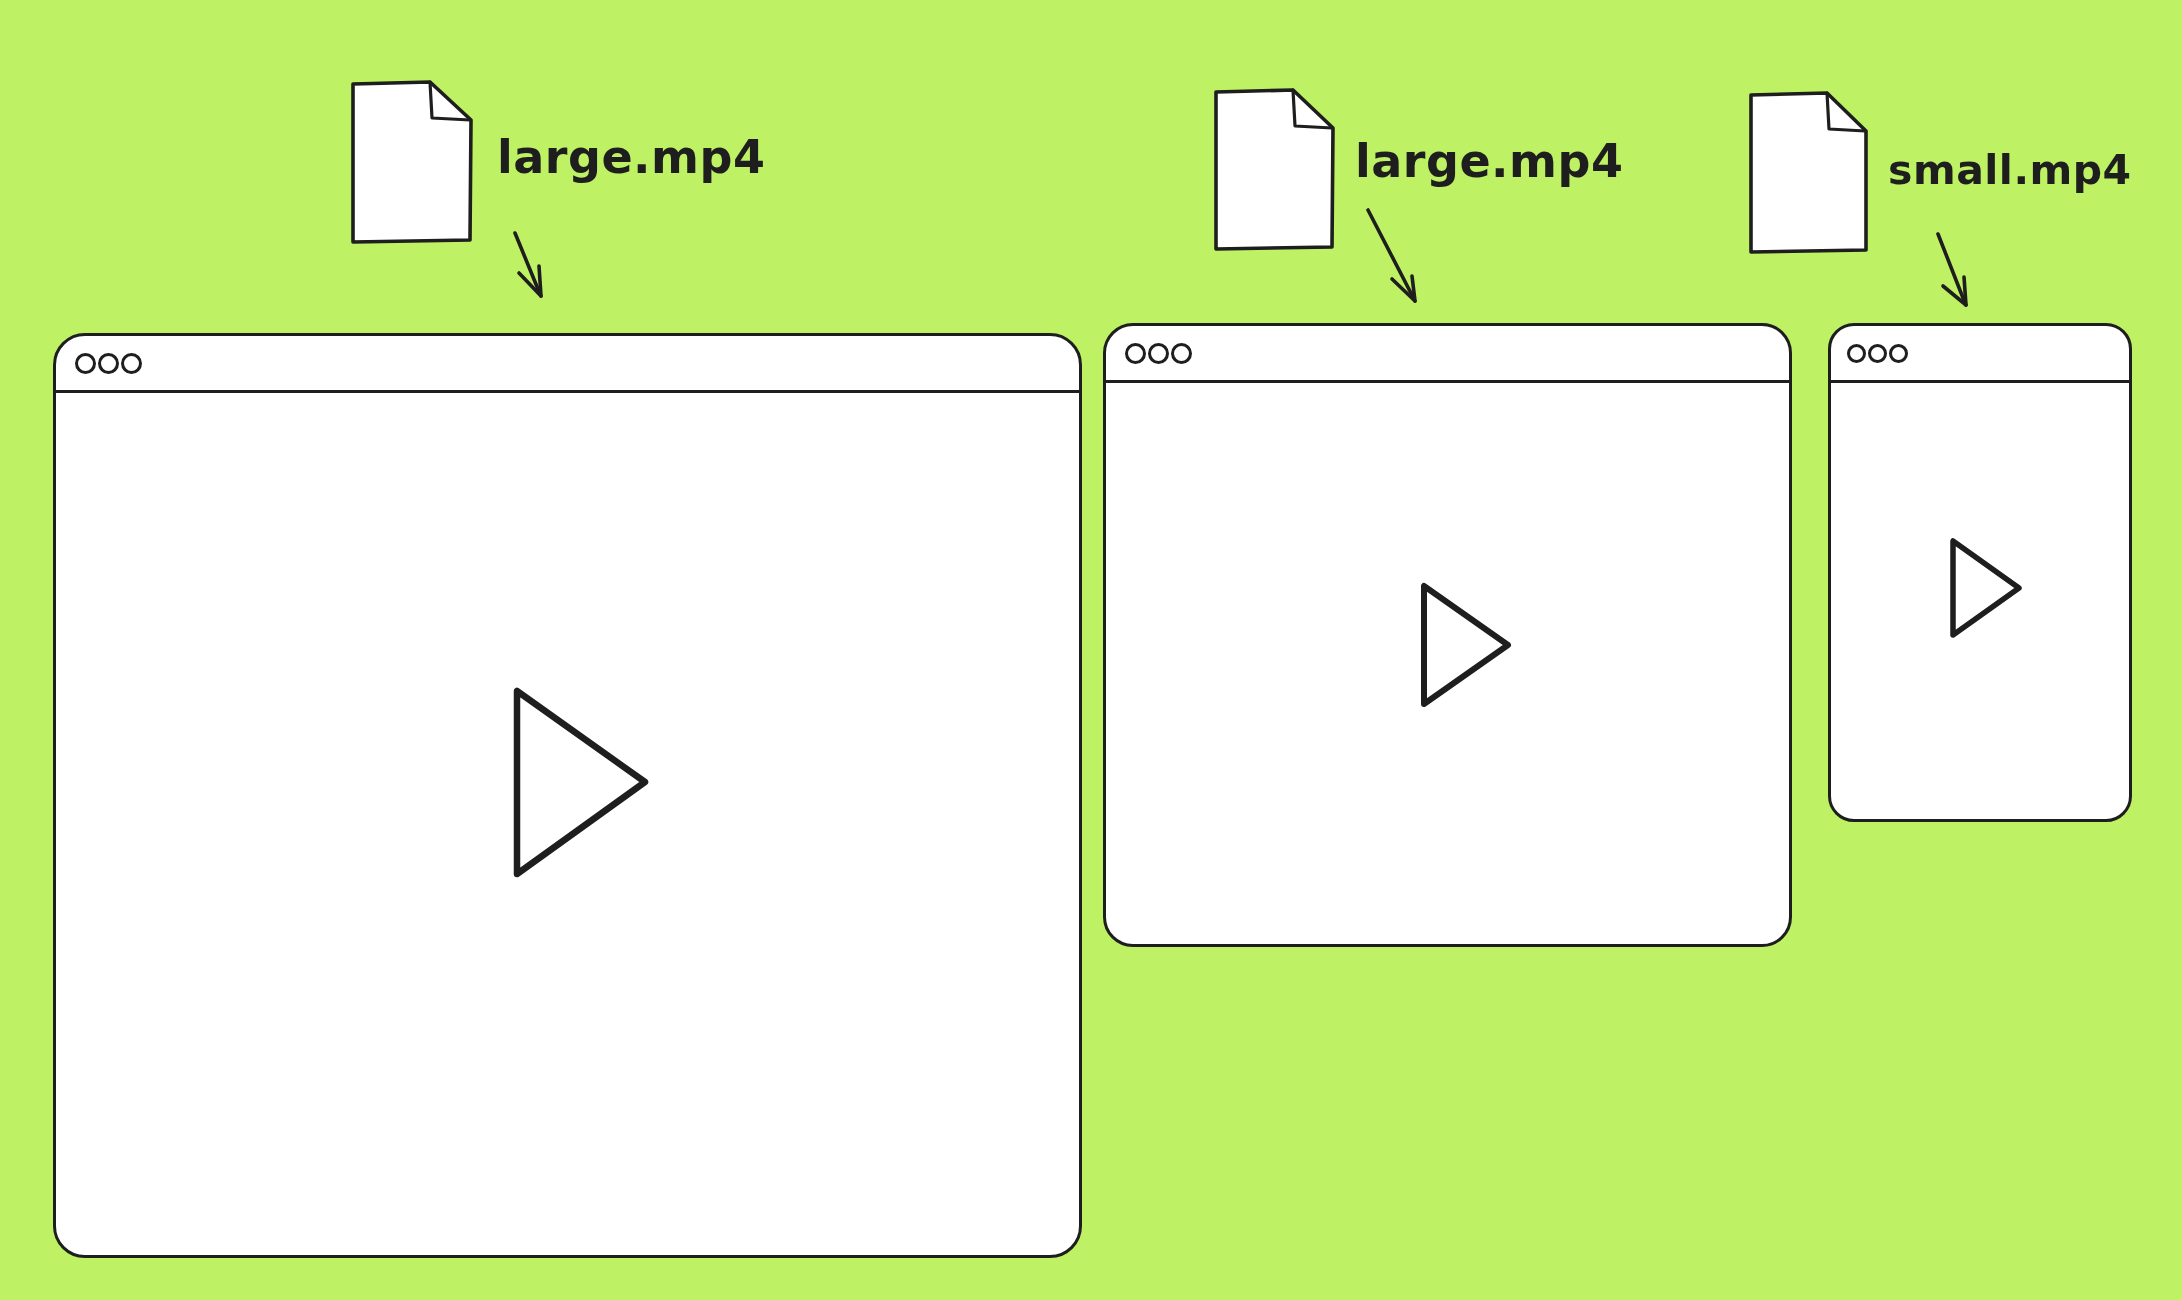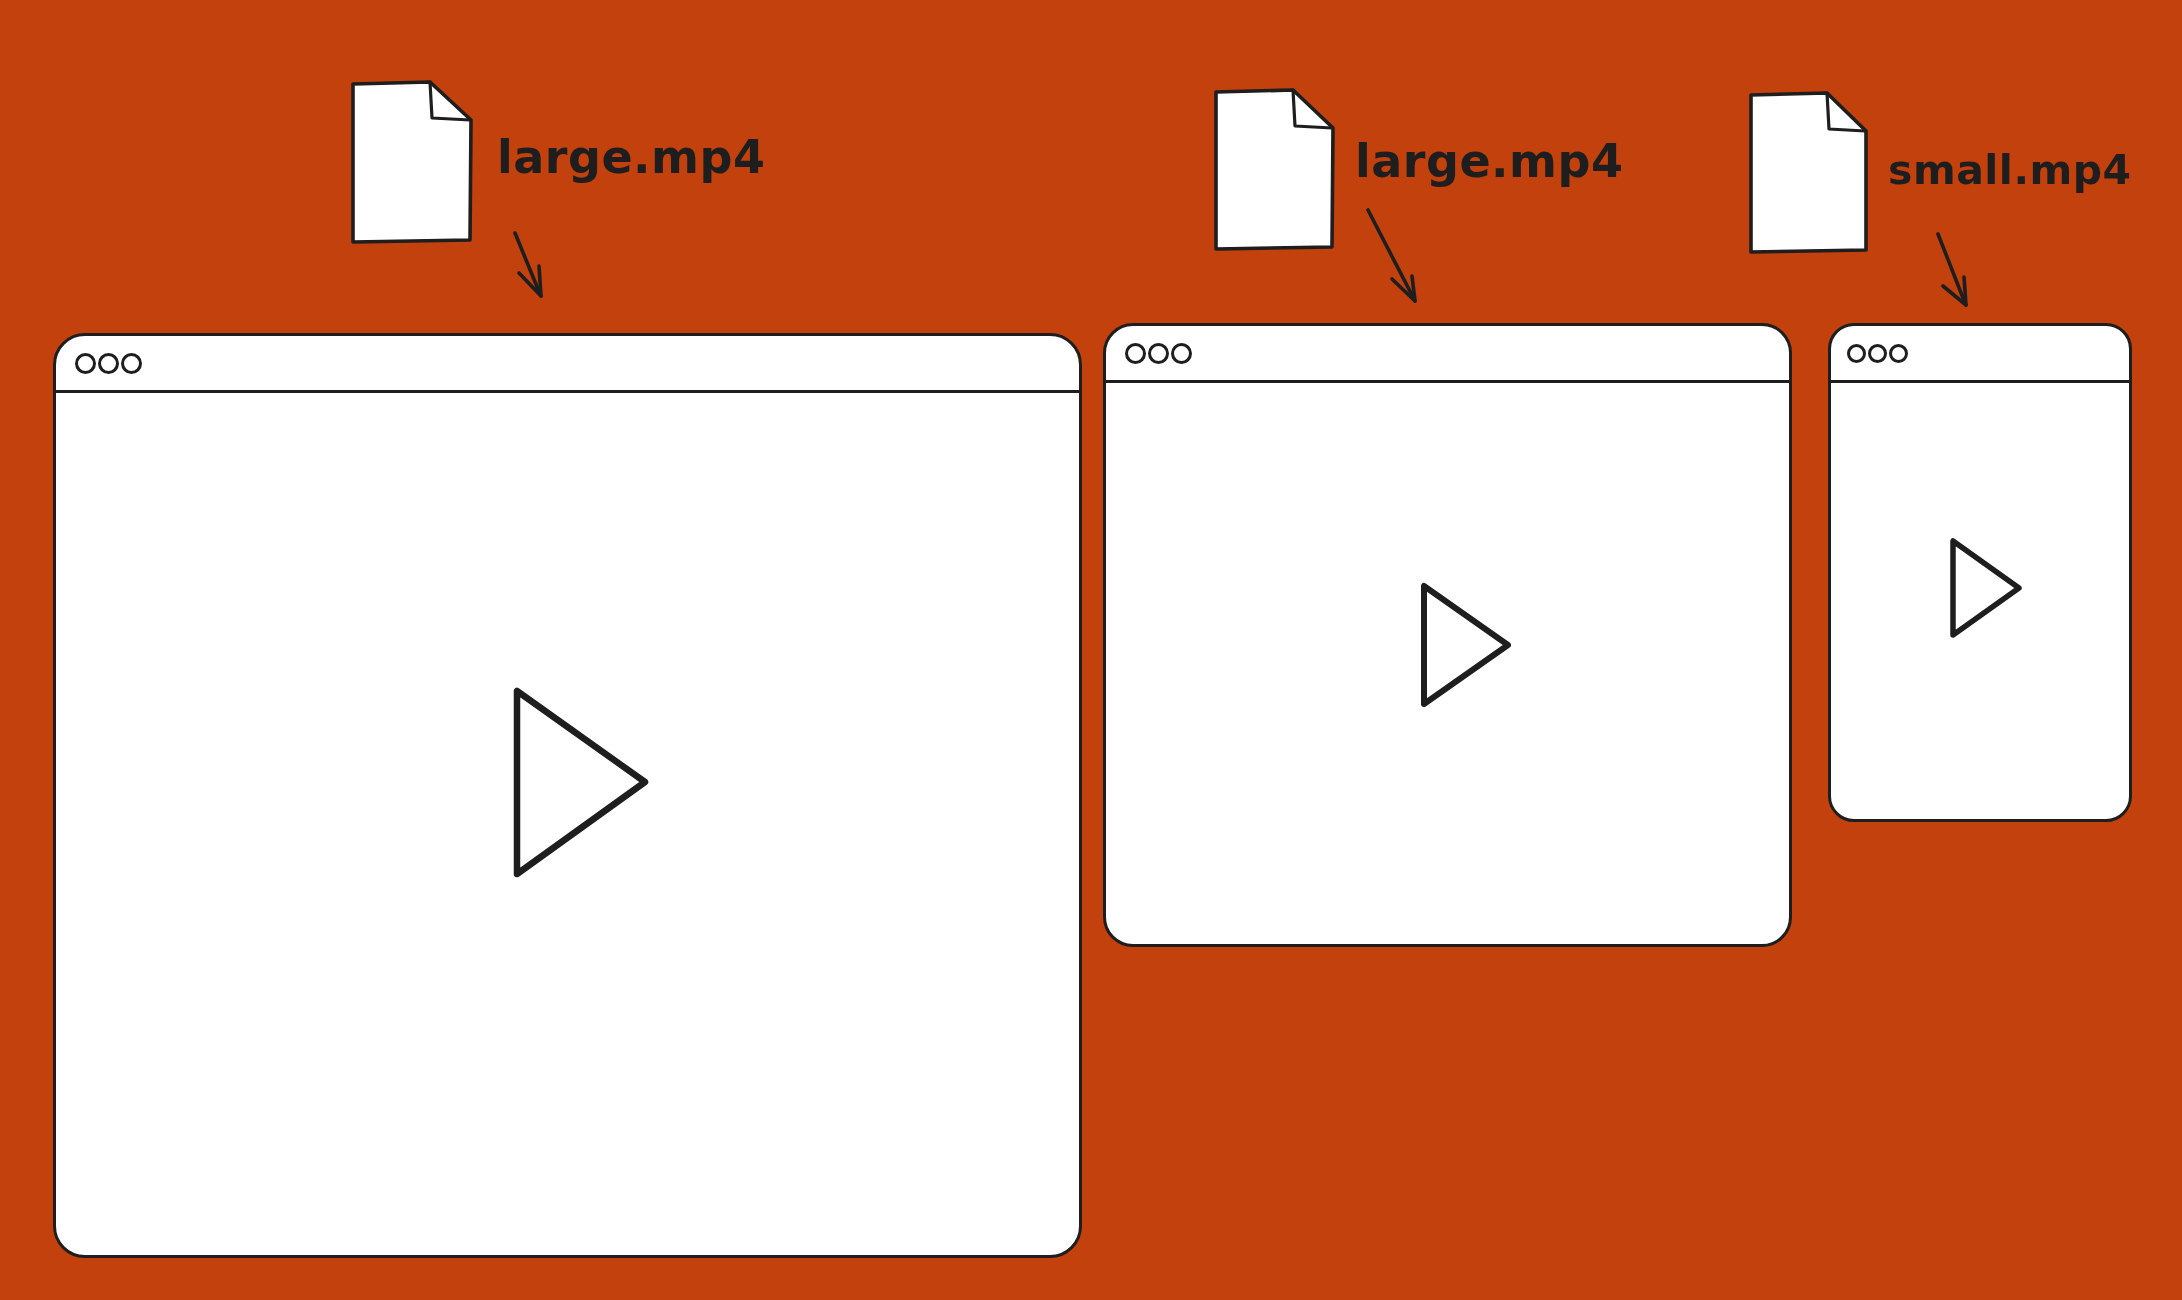--- a/index.html
+++ b/index.html
@@ -1,21 +1,21 @@
 <!DOCTYPE html>
 <html><head>
 <meta charset="utf-8">
 <style>
   * { box-sizing: border-box; margin: 0; padding: 0; }
   html, body { background: #ffffff; }
   .canvas {
     position: relative;
     width: 2182px;
     height: 1300px;
-    background: #c2410c;
+    background: #bef264;
     overflow: hidden;
     font-family: "DejaVu Sans", sans-serif;
     color: #1e1e1e;
   }
 
   
   .window {
     position: absolute;
     border: 3px solid #1e1e1e;
     background: #ffffff;

